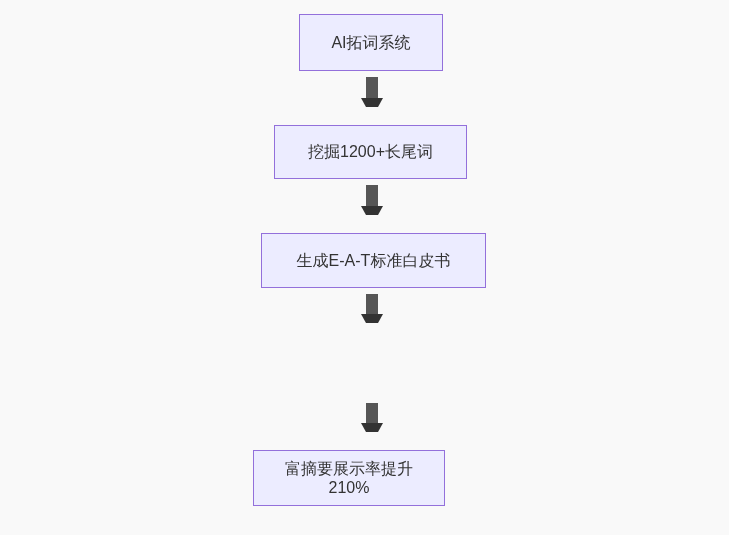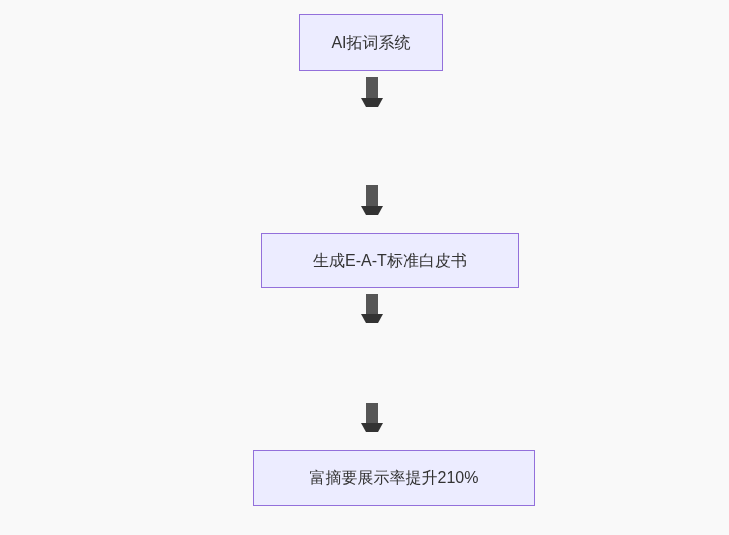--- a/index.html
+++ b/index.html
@@ -29,23 +29,23 @@
     color: var(--text-color);
     font-size: 16px;
     display: flex;
     align-items: center;
     justify-content: center;
     text-align: center;
     line-height: 1.2;
   }
   .n1 { left: 299px; top: 14px;  width: 144px; height: 57px; }
   .n2 { left: 274px; top: 125px; width: 193px; height: 54px; }
-  .n3 { left: 261px; top: 233px; width: 258px; height: 55px; }
+  .n3 { left: 261px; top: 233px; width: 225px; height: 55px; }
   .n4 { left: 264px; top: 341px; width: 215px; height: 56px; }
-  .n5 { left: 253px; top: 450px; width: 282px; height: 56px; }
+  .n5 { left: 253px; top: 450px; width: 192px; height: 56px; }
   .arrow {
     position: absolute;
     width: 10px;
     display: flex;
     flex-direction: column;
     align-items: center;
   }
   .a1 { left: 366px; top: 71px;  height: 54px; }
   .a2 { left: 366px; top: 179px; height: 54px; }
   .a3 { left: 366px; top: 288px; height: 53px; }
@@ -69,20 +69,23 @@
 
   <div class="node n1">
     <span>AI拓词系统</span>
   </div>
 
   <div class="arrow a1">
     <div class="shaft"></div>
     <div class="head"></div>
   </div>
 
+  <div class="node n2">
+    <span>挖掘1200+长尾词</span>
+  </div>
 
   <div class="arrow a2">
     <div class="shaft"></div>
     <div class="head"></div>
   </div>
 
   <div class="node n3">
     <span>生成E-A-T标准白皮书</span>
   </div>
 

